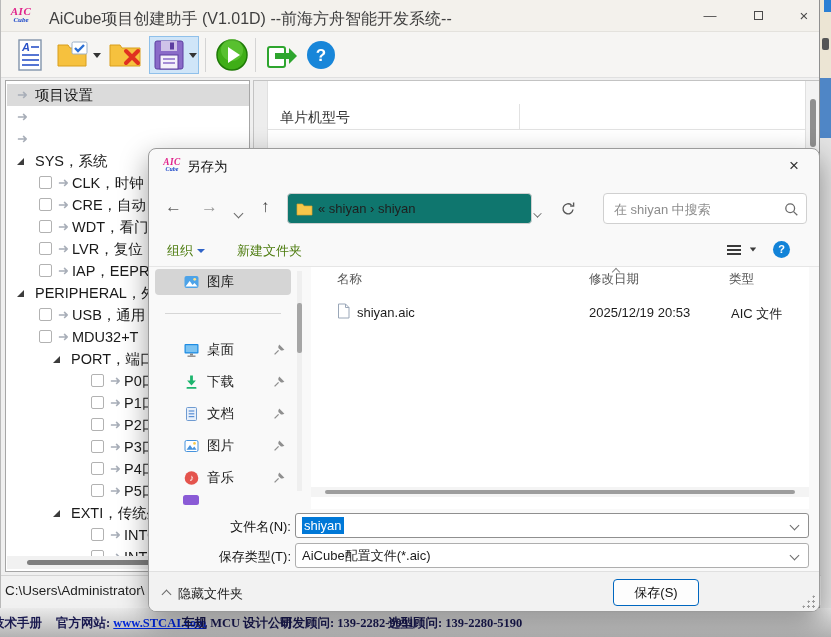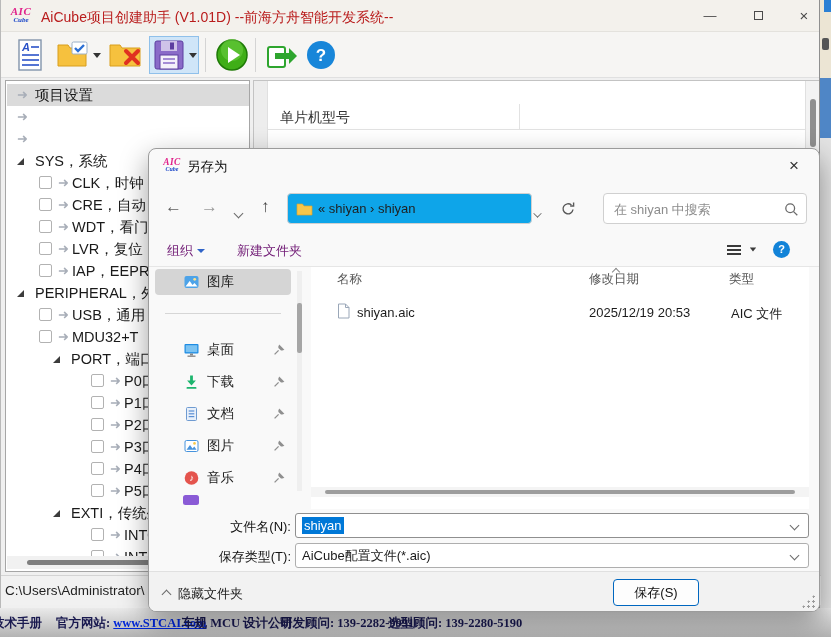--- a/index.html
+++ b/index.html
@@ -7,21 +7,21 @@
   body { font-family:"Liberation Sans", sans-serif; font-size:13px; color:#1a1a1a; background:#d9d9d9; }
   .abs { position:absolute; }
   #stage { position:relative; width:831px; height:637px; background:#bfbfbf; overflow:hidden; }
 
   
   #app { left:0; top:0; width:820px; height:637px; background:#f0f0f0; border-right:1px solid #8f8f8f; border-left:1px solid #b9b9b9; }
   #titlebar { left:0; top:0; width:100%; height:32px; background:#f3f1ec; border-bottom:1px solid #e4e2dd; }
   .logo { width:26px; height:22px; line-height:1; text-align:center; }
   .logo .l1 { font:italic bold 11px "Liberation Serif",serif; color:#e0218a; letter-spacing:.5px; }
   .logo .l2 { font:italic bold 7px "Liberation Serif",serif; color:#1a46c8; margin-top:-1px; }
-  #app-title { left:40px; top:9px; font-size:14px; color:#b91c1c; }
+  #app-title { left:48px; top:9px; font-size:16px; color:#404040; }
   .winbtn { top:6px; width:30px; height:20px; color:#4a4a4a; font-size:13px; text-align:center; line-height:20px; }
   .maxglyph { display:inline-block; width:9px; height:9px; border:1px solid #4a4a4a; }
 
   
   #toolbar { left:0; top:32px; width:100%; height:46px; background:#f6f5f3; border-bottom:1px solid #e0e0e0; }
   .tbtn { top:4px; height:38px; display:flex; align-items:center; justify-content:center; }
   .tb-sep { top:6px; width:1px; height:34px; background:#d4d4d4; }
   .drop-tri { width:0; height:0; border-left:4px solid transparent; border-right:4px solid transparent; border-top:5px solid #333; }
   #save-btn-box { left:148px; top:4px; width:50px; height:38px; background:#cfe5f8; border:1px solid #8fc0ea; display:flex; align-items:center; }
 
@@ -64,27 +64,27 @@
   #edge-gray { left:820px; top:138px; width:11px; height:470px; background:#e3e3e3; }
 
   
   #dlg { left:148px; top:148px; width:672px; height:464px; background:#f9f9f9; border:1px solid #9b9b9b; border-radius:8px; box-shadow:0 10px 28px rgba(0,0,0,.38); z-index:10; overflow:hidden; }
   #dlg-title { left:0; top:0; width:100%; height:34px; }
   #dlg-title-text { left:38px; top:9px; font-size:13.5px; color:#111; }
   #dlg-close { right:10px; top:6px; width:30px; height:22px; text-align:center; line-height:22px; font-size:17px; color:#333; }
 
   .navbtn { top:48px; font-size:17px; color:#5f5f5f; }
   .chev { display:inline-block; width:7px; height:7px; border-right:1.6px solid #6a6a6a; border-bottom:1.6px solid #6a6a6a; transform:rotate(45deg); }
-  #addrbar { left:138px; top:44px; width:245px; height:31px; background:#0ea5e9; border:1px solid #d0d0d0; border-radius:4px; }
+  #addrbar { left:138px; top:44px; width:245px; height:31px; background:#0f766e; border:1px solid #d0d0d0; border-radius:4px; }
   #addr-text { position:absolute; left:30px; top:7px; font-size:13px; color:#1f1f1f; white-space:nowrap; }
   #searchbox { left:454px; top:44px; width:204px; height:31px; background:#fff; border:1px solid #d0d0d0; border-radius:4px; }
   #search-ph { position:absolute; left:10px; top:7px; color:#8c8c8c; font-size:13px; }
 
   #dlg-cmdbar { left:0; top:84px; width:100%; height:34px; border-bottom:1px solid #e6e6e6; }
-  .cmd { position:absolute; top:9px; font-size:13px; color:#701a75; }
+  .cmd { position:absolute; top:9px; font-size:13px; color:#4d7c0f; }
   .cmd-tri { width:0;height:0;border-left:4px solid transparent;border-right:4px solid transparent;border-top:4px solid #3064c8; display:inline-block; margin-left:4px; vertical-align:2px; }
   .viewlines span { display:block; width:14px; height:2px; background:#3a3a3a; margin:2px 0; }
   #dlg-help { position:absolute; left:624px; top:8px; width:17px; height:17px; border-radius:50%; background:#1283d8; color:#fff; font:bold 11px "Liberation Sans",sans-serif; text-align:center; line-height:17px; }
 
   #dlg-side { left:0; top:118px; width:148px; height:242px; }
   .side-item { position:absolute; left:6px; width:136px; height:26px; border-radius:4px; }
   .side-item.sel { background:#d5d5d5; }
   .side-ico { position:absolute; left:28px; top:5px; }
   .side-lbl { position:absolute; left:52px; top:4px; font-size:13.5px; color:#1d1d1d; }
   .side-pin { position:absolute; left:118px; top:6px; }

